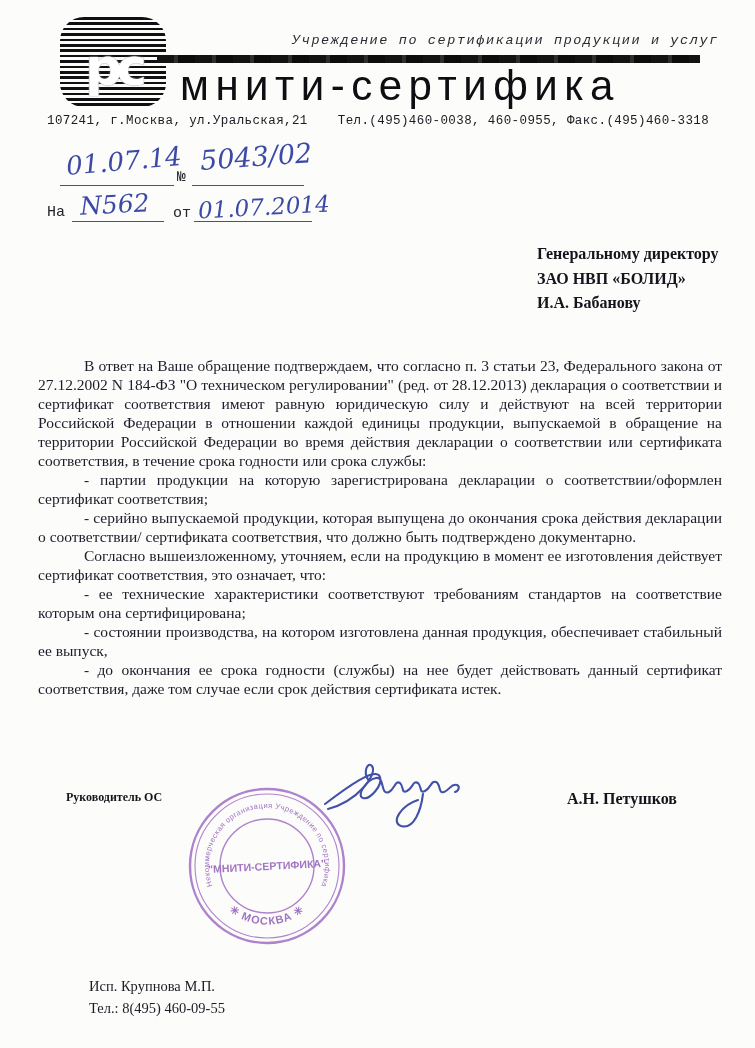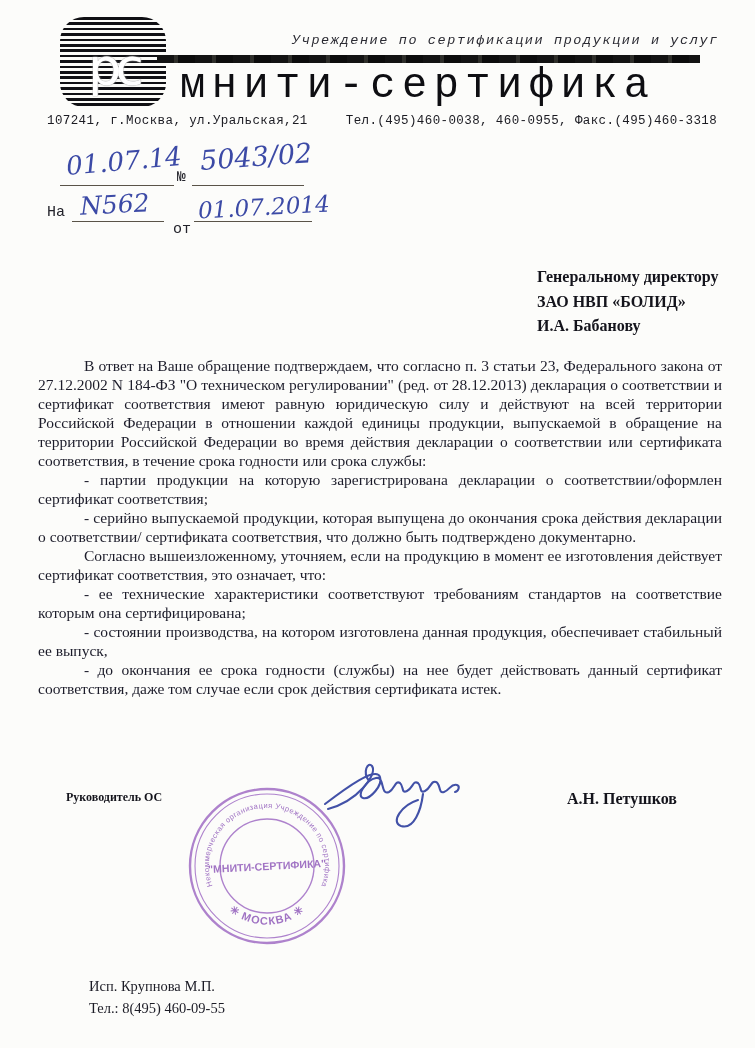--- a/index.html
+++ b/index.html
@@ -16,67 +16,66 @@
   
   .logo-box {
     left: 60px; top: 17px; width: 106px; height: 90px;
     border-radius: 24px;
     background: repeating-linear-gradient(180deg, #101014 0 2.6px, #fbfbf8 2.6px 5.4px);
     display: flex; align-items: center; justify-content: center;
     overflow: hidden;
   }
   .logo-letters {
     font-family: "DejaVu Sans", sans-serif;
-    font-weight: normal; font-size: 52px; letter-spacing: -6px;
+    font-weight: bold; font-size: 52px; letter-spacing: -6px;
     color: #ffffff;
     text-shadow: 0 0 2px rgba(255,255,255,.9), 0 0 1px #000;
     transform: translateY(-2px);
     margin-top: 14px;
   }
   .tagline {
     left: 292px; top: 33px;
     font-family: "Liberation Mono", monospace;
     font-style: italic; font-size: 13.5px; letter-spacing: 1.6px;
     color: #2b2b33; white-space: nowrap;
   }
   .head-bar {
     left: 157px; top: 55px; width: 543px; height: 8px;
     background: repeating-linear-gradient(90deg, #131313 0 17px, #2e2e2a 17px 21px, #0c0c0c 21px 38px);
   }
   .brand-title {
     left: 180px; top: 62px;
-    font-family: Liberation Mono, monospace;
+    font-family: Liberation Sans, sans-serif;
     font-size: 42px; font-weight: 400; letter-spacing: 6.5px;
     color: #0e0e12; white-space: nowrap;
   }
   .addr-row {
     left: 47px; top: 114px; width: 660px;
     font-family: "Liberation Mono", monospace;
     font-size: 12.5px; letter-spacing: 0.4px; color: #1b1b22;
-    display: flex; gap: 38px; white-space: nowrap; text-align: right;
+    display: flex; gap: 30px; white-space: nowrap; text-align: right;
   }
 
   
   .hand {
     font-family: "DejaVu Serif", serif;
     font-style: italic;
     color: #3c4aa6; white-space: nowrap;
   }
   .ref-line { border-bottom: 1.6px solid #5a5348; height: 0; }
   .printed-label {
     font-family: "Liberation Mono", monospace;
     font-size: 15px; color: #23232b;
   }
 
   
   .recipient {
     left: 537px; top: 242px; width: 210px;
     font-size: 16px; font-weight: bold; line-height: 24.5px;
     color: #14141c;
-    margin-top: 23px;
   }
 
   
   .letter-body {
     left: 38px; top: 356px; width: 684px;
     font-size: 15.5px; line-height: 19px;
     text-align: justify; color: #1c1c2a;
   }
   .letter-body p { text-indent: 46px; }
 
@@ -114,21 +113,21 @@
 
 <div class="abs hand" style="left:66px; top:146px; font-size:26px; transform:rotate(-5deg);">01.07.14</div>
 <div class="abs ref-line" style="left:60px; top:185px; width:114px;"></div>
 <div class="abs printed-label" style="left:177px; top:169px;">№</div>
 <div class="abs hand" style="left:200px; top:141px; font-size:27px; transform:rotate(-4deg);">5043/02</div>
 <div class="abs ref-line" style="left:192px; top:185px; width:112px;"></div>
 
 <div class="abs printed-label" style="left:47px; top:204px;">На</div>
 <div class="abs hand" style="left:80px; top:190px; font-size:25px; transform:rotate(-3deg);">N562</div>
 <div class="abs ref-line" style="left:72px; top:221px; width:92px;"></div>
-<div class="abs printed-label" style="left:173px; top:221px;text-align:right;">от</div>
+<div class="abs printed-label" style="left:173px; top:205px;text-align:right;">от</div>
 <div class="abs hand" style="left:198px; top:194px; font-size:23px; transform:rotate(-3deg);">01.07.2014</div>
 <div class="abs ref-line" style="left:194px; top:221px; width:118px;"></div>
 
 <div class="abs recipient">
   <div>Генеральному директору</div>
   <div>ЗАО НВП «БОЛИД»</div>
   <div>И.А. Бабанову</div>
 </div>
 
 <div class="abs letter-body">

